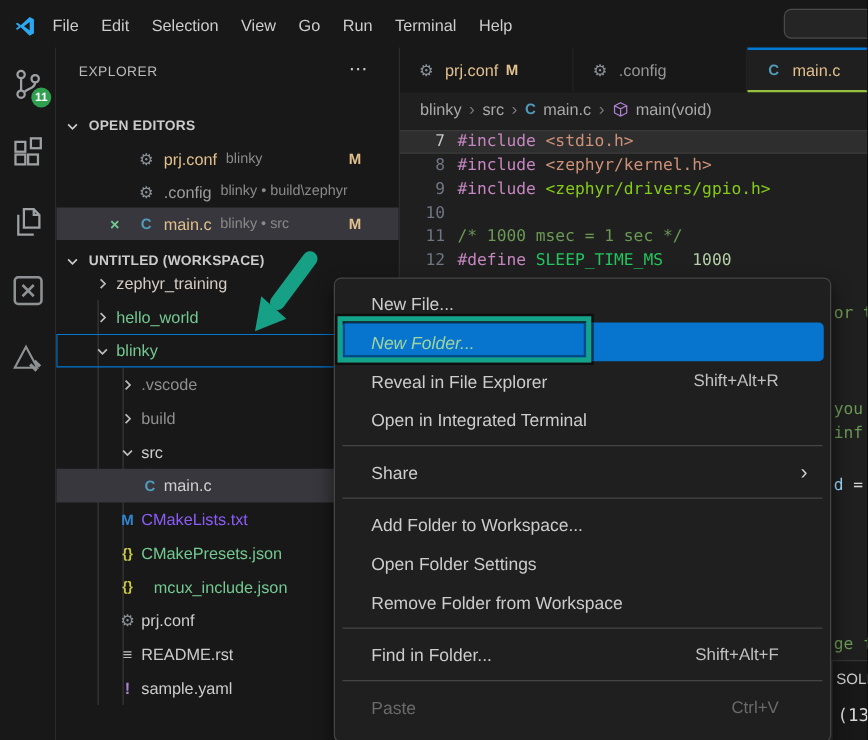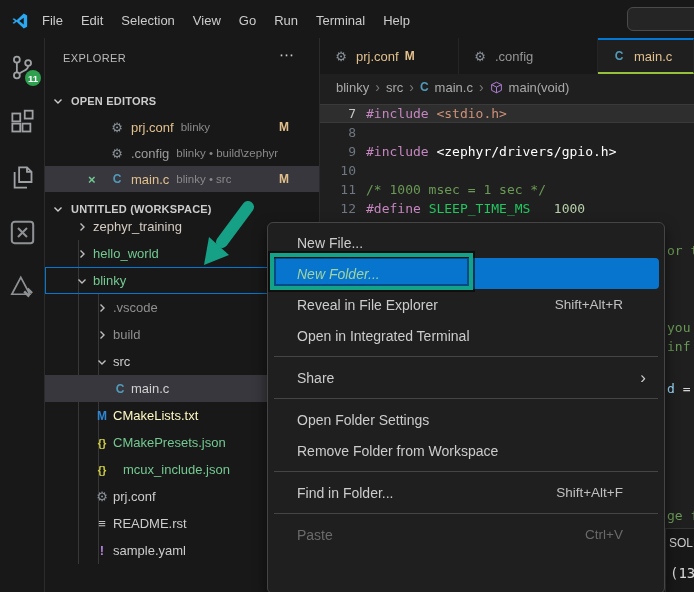--- a/index.html
+++ b/index.html
@@ -259,21 +259,21 @@
             </svg>
           </span>
           <span style="color: rgb(204, 204, 204); margin-left: 2px;">src</span>
         </div>
         <div class="tree-row selected" style="top: 337px; padding-left: 66px;">
           <span class="file-ico" style="color: rgb(81, 154, 186); font-size: 12px; font-weight: bold;">C</span>
           <span style="color: rgb(208, 208, 208); margin-left: 2px;">main.c</span>
         </div>
         <div class="tree-row" style="top: 364px; padding-left: 48px;">
           <span class="file-ico" style="color: rgb(47, 134, 210); font-size: 12px; font-weight: bold;">M</span>
-          <span style="color: #fef9c3; margin-left: 2px;">CMakeLists.txt</span>
+          <span style="color: #8b5cf6; margin-left: 2px;">CMakeLists.txt</span>
         </div>
         <div class="tree-row" style="top: 391px; padding-left: 48px;">
           <span class="file-ico" style="color: rgb(203, 203, 65); font-size: 11px; font-weight: bold;">{}</span>
           <span style="color: rgb(115, 201, 145); margin-left: 2px;">CMakePresets.json</span>
         </div>
         <div class="tree-row" style="top: 418px; padding-left: 48px;">
           <span class="file-ico" style="color: rgb(203, 203, 65); font-size: 11px; font-weight: bold;">{}</span>
           <span style="color: rgb(115, 201, 145); margin-left: 12px;">mcux_include.json</span>
         </div>
         <div class="tree-row" style="top: 445px; padding-left: 48px;">
@@ -316,22 +316,22 @@
       <span>main.c</span>
       <span class="bc-sep">›</span>
       <svg width="13" height="13" viewBox="0 0 16 16">
         <path d="M8 1.5 L14 4.5 V11.5 L8 14.5 L2 11.5 V4.5 Z M2 4.5 L8 7.5 L14 4.5 M8 7.5 V14.5" fill="none" stroke="#b180d7" stroke-width="1.2"></path>
       </svg>
       <span>main(void)</span>
     </div>
 
   <div class="code" id="code">
       <div class="code-line current" style="top: 4px;"><span class="line-num">7</span><span class="line-text"><span style="color: rgb(197, 134, 192);">#include </span><span style="color: rgb(206, 145, 120);">&lt;stdio.h&gt;</span></span></div>
-      <div class="code-line" style="top: 23px;"><span class="line-num">8</span></div>
-      <div class="code-line" style="top: 42px;"><span class="line-num">9</span><span class="line-text"><span style="color: rgb(197, 134, 192);">#include </span><span style="color: #ffffff; text-align: right;">&lt;zephyr/drivers/gpio.h&gt;</span></span></div>
+      <div class="code-line" style="top: 23px;"><span class="line-num">8</span><span class="line-text"><span style="color: rgb(197, 134, 192);">#include </span><span style="color: rgb(206, 145, 120);">&lt;zephyr/kernel.h&gt;</span></span></div>
+      <div class="code-line" style="top: 42px;"><span class="line-num">9</span><span class="line-text"><span style="color: rgb(197, 134, 192);">#include </span><span style="color: #84cc16; text-align: right;">&lt;zephyr/drivers/gpio.h&gt;</span></span></div>
       <div class="code-line" style="top: 61px;"><span class="line-num">10</span><span class="line-text"></span></div>
       <div class="code-line" style="top: 80px;"><span class="line-num">11</span><span class="line-text"><span style="color: rgb(106, 153, 85);">/* 1000 msec = 1 sec */</span></span></div>
       <div class="code-line" style="top: 99px;"><span class="line-num">12</span><span class="line-text"><span style="color: rgb(197, 134, 192);">#define </span><span style="color: #22c55e;">SLEEP_TIME_MS</span><span style="color: rgb(212, 212, 212);">   </span><span style="color: rgb(181, 206, 168);">1000</span></span></div>
       <span class="fragment" style="top: 141px;"><span style="color: rgb(106, 153, 85);">or t</span></span>
       <span class="fragment" style="top: 218px;"><span style="color: rgb(106, 153, 85);">you</span></span>
       <span class="fragment" style="top: 237px;"><span style="color: rgb(106, 153, 85);">inf</span></span>
       <span class="fragment" style="top: 279px;"><span style="color: rgb(156, 220, 254);">d</span><span style="color: rgb(212, 212, 212);"> =</span></span>
       <span class="fragment" style="top: 406px;"><span style="color: rgb(106, 153, 85);">ge f</span></span>
     </div>
 
@@ -354,20 +354,23 @@
       <div class="ctx-item">
         <span>Open in Integrated Terminal</span>
       </div>
       <div class="ctx-sep"></div>
       <div class="ctx-item">
         <span>Share</span>
         <span class="ctx-sub">›</span>
       </div>
       <div class="ctx-sep"></div>
       <div class="ctx-item">
+        <span>Add Folder to Workspace...</span>
+      </div>
+      <div class="ctx-item">
         <span>Open Folder Settings</span>
       </div>
       <div class="ctx-item">
         <span>Remove Folder from Workspace</span>
       </div>
       <div class="ctx-sep"></div>
       <div class="ctx-item">
         <span>Find in Folder...</span>
         <span class="ctx-shortcut">Shift+Alt+F</span>
       </div>

